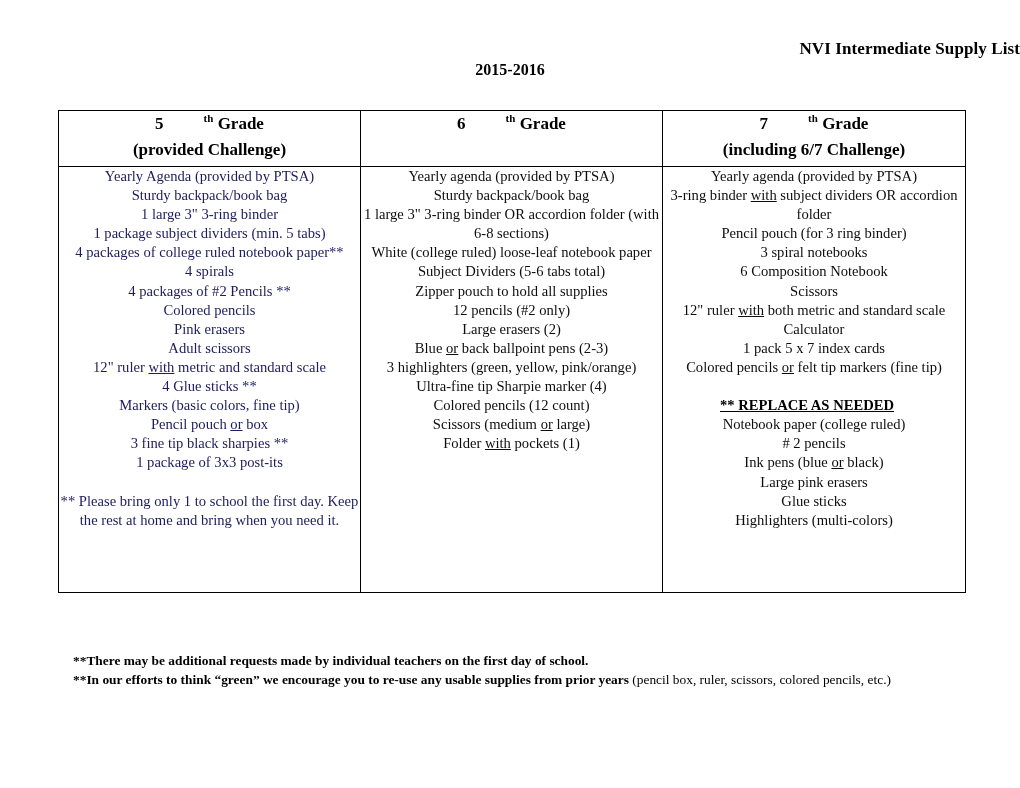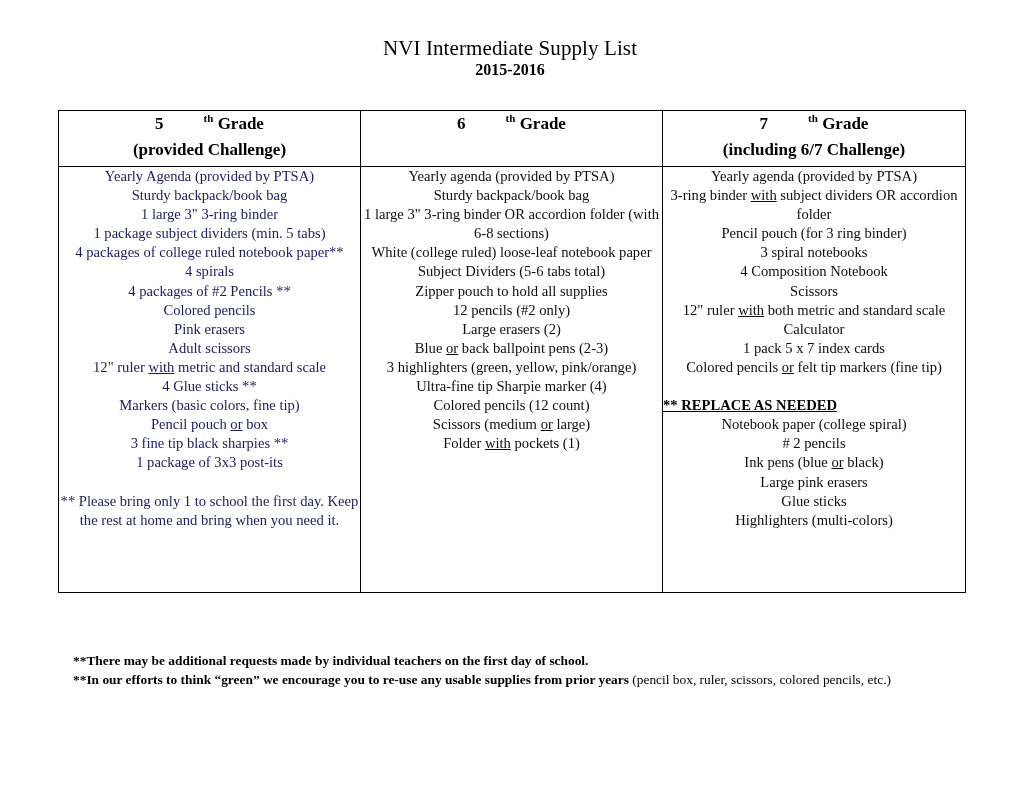--- a/index.html
+++ b/index.html
@@ -26,24 +26,25 @@
 
   
   .title-block {
     position: absolute;
     left: 0;
     top: 38px;
     width: 1020px;
     text-align: center;
   }
   .doc-title {
-    font-size: 21px;
-    font-weight: normal;
+    font-size: 17px;
+    font-weight: bold;
     line-height: 21px;
     letter-spacing: 0.1px;
+    text-align: right;
   }
   .doc-subtitle {
     font-size: 16px;
     font-weight: bold;
     line-height: 21px;
   }
 
   
   .supply-table {
     position: absolute;
@@ -96,21 +97,21 @@
   }
   .item { white-space: nowrap; }
   .item.wrapped { white-space: normal; }
   .item.blank { height: 19.1px; }
   .item u { text-decoration: underline; }
 
   .navy { color: #1c1c5e; }
   .black { color: #0d0d0d; }
 
   .replace-heading {
-    text-align: left;
+    text-align: center;
     font-weight: bold;
     text-decoration: underline;
     font-size: 14.6px;
     line-height: 19.1px;
     padding-right: 14px;
   }
 
   
   .notes {
     position: absolute;
@@ -194,31 +195,31 @@
               <div class="item">Scissors (medium <u>or</u> large)</div>
               <div class="item">Folder <u>with</u> pockets (1)</div>
             </div>
         </td>
         <td class="col-3 body-cell">
           <div class="item-list black" id="list-grade-7-a">
               <div class="item">Yearly agenda (provided by PTSA)</div>
               <div class="item wrapped">3-ring binder <u>with</u> subject dividers OR accordion folder</div>
               <div class="item">Pencil pouch (for 3 ring binder)</div>
               <div class="item">3 spiral notebooks</div>
-              <div class="item">4 Composition Notebook</div>
+              <div class="item">6 Composition Notebook</div>
               <div class="item">Scissors</div>
               <div class="item wrapped">12" ruler <u>with</u> both metric and standard scale</div>
               <div class="item">Calculator</div>
               <div class="item">1 pack 5 x 7 index cards</div>
               <div class="item wrapped">Colored pencils <u>or</u> felt tip markers (fine tip)</div>
             </div>
           <div class="item blank"></div>
           <div class="replace-heading">** REPLACE AS NEEDED</div>
           <div class="item-list black" id="list-grade-7-b">
-              <div class="item">Notebook paper (college spiral)</div>
+              <div class="item">Notebook paper (college ruled)</div>
               <div class="item"># 2 pencils</div>
               <div class="item">Ink pens (blue <u>or</u> black)</div>
               <div class="item">Large pink erasers</div>
               <div class="item">Glue sticks</div>
               <div class="item">Highlighters (multi-colors)</div>
             </div>
         </td>
       </tr>
     </tbody>
   </table>

